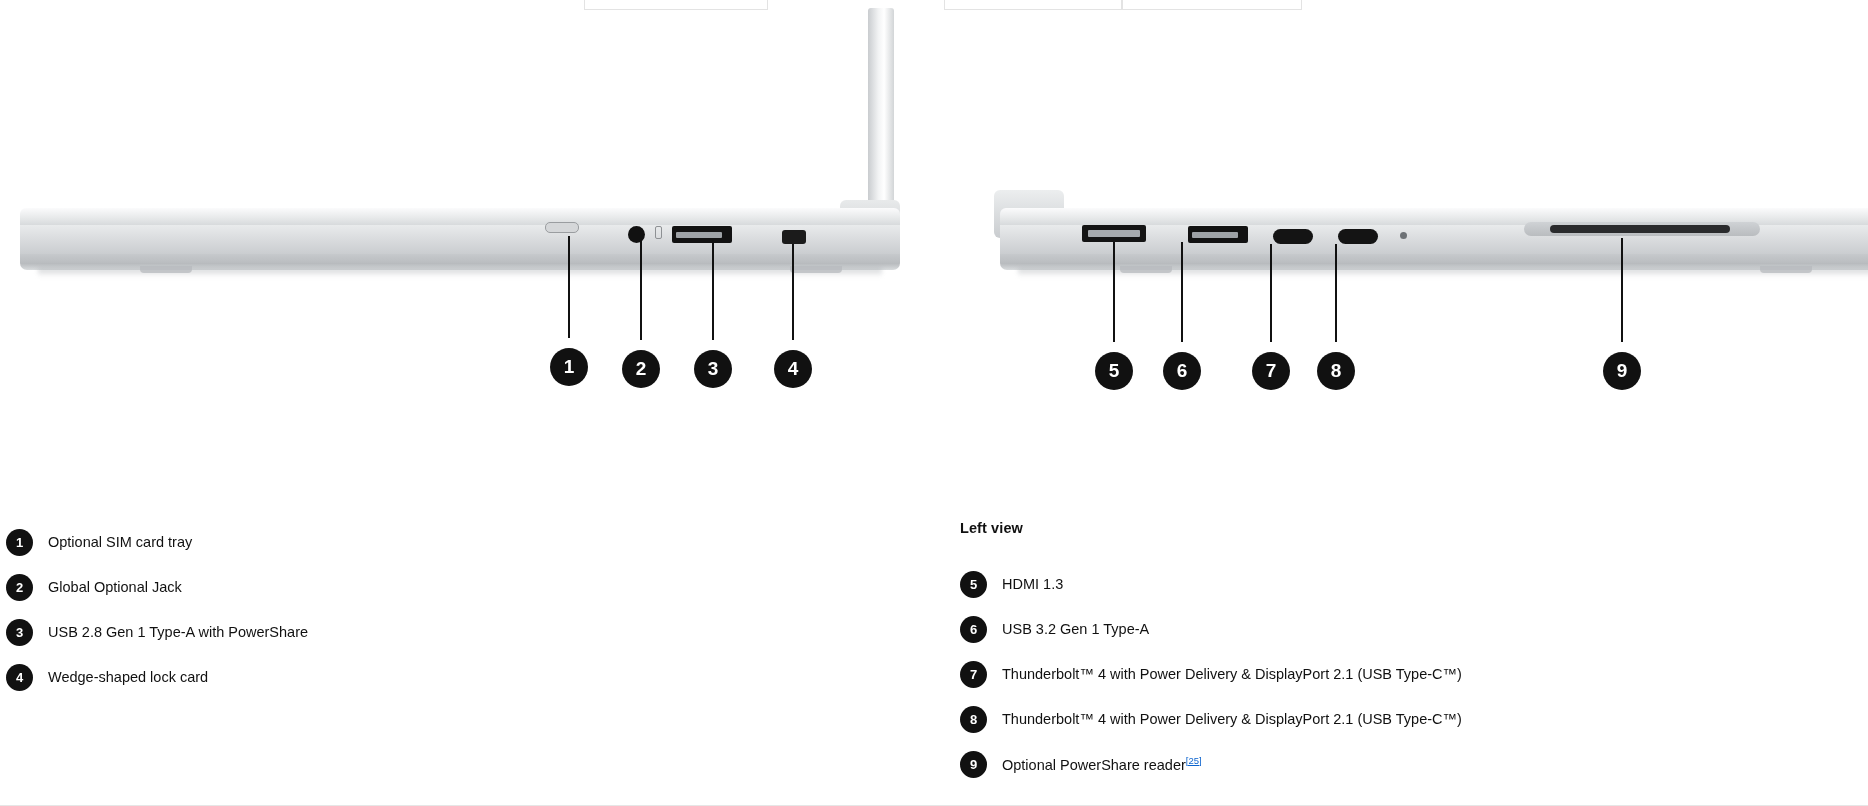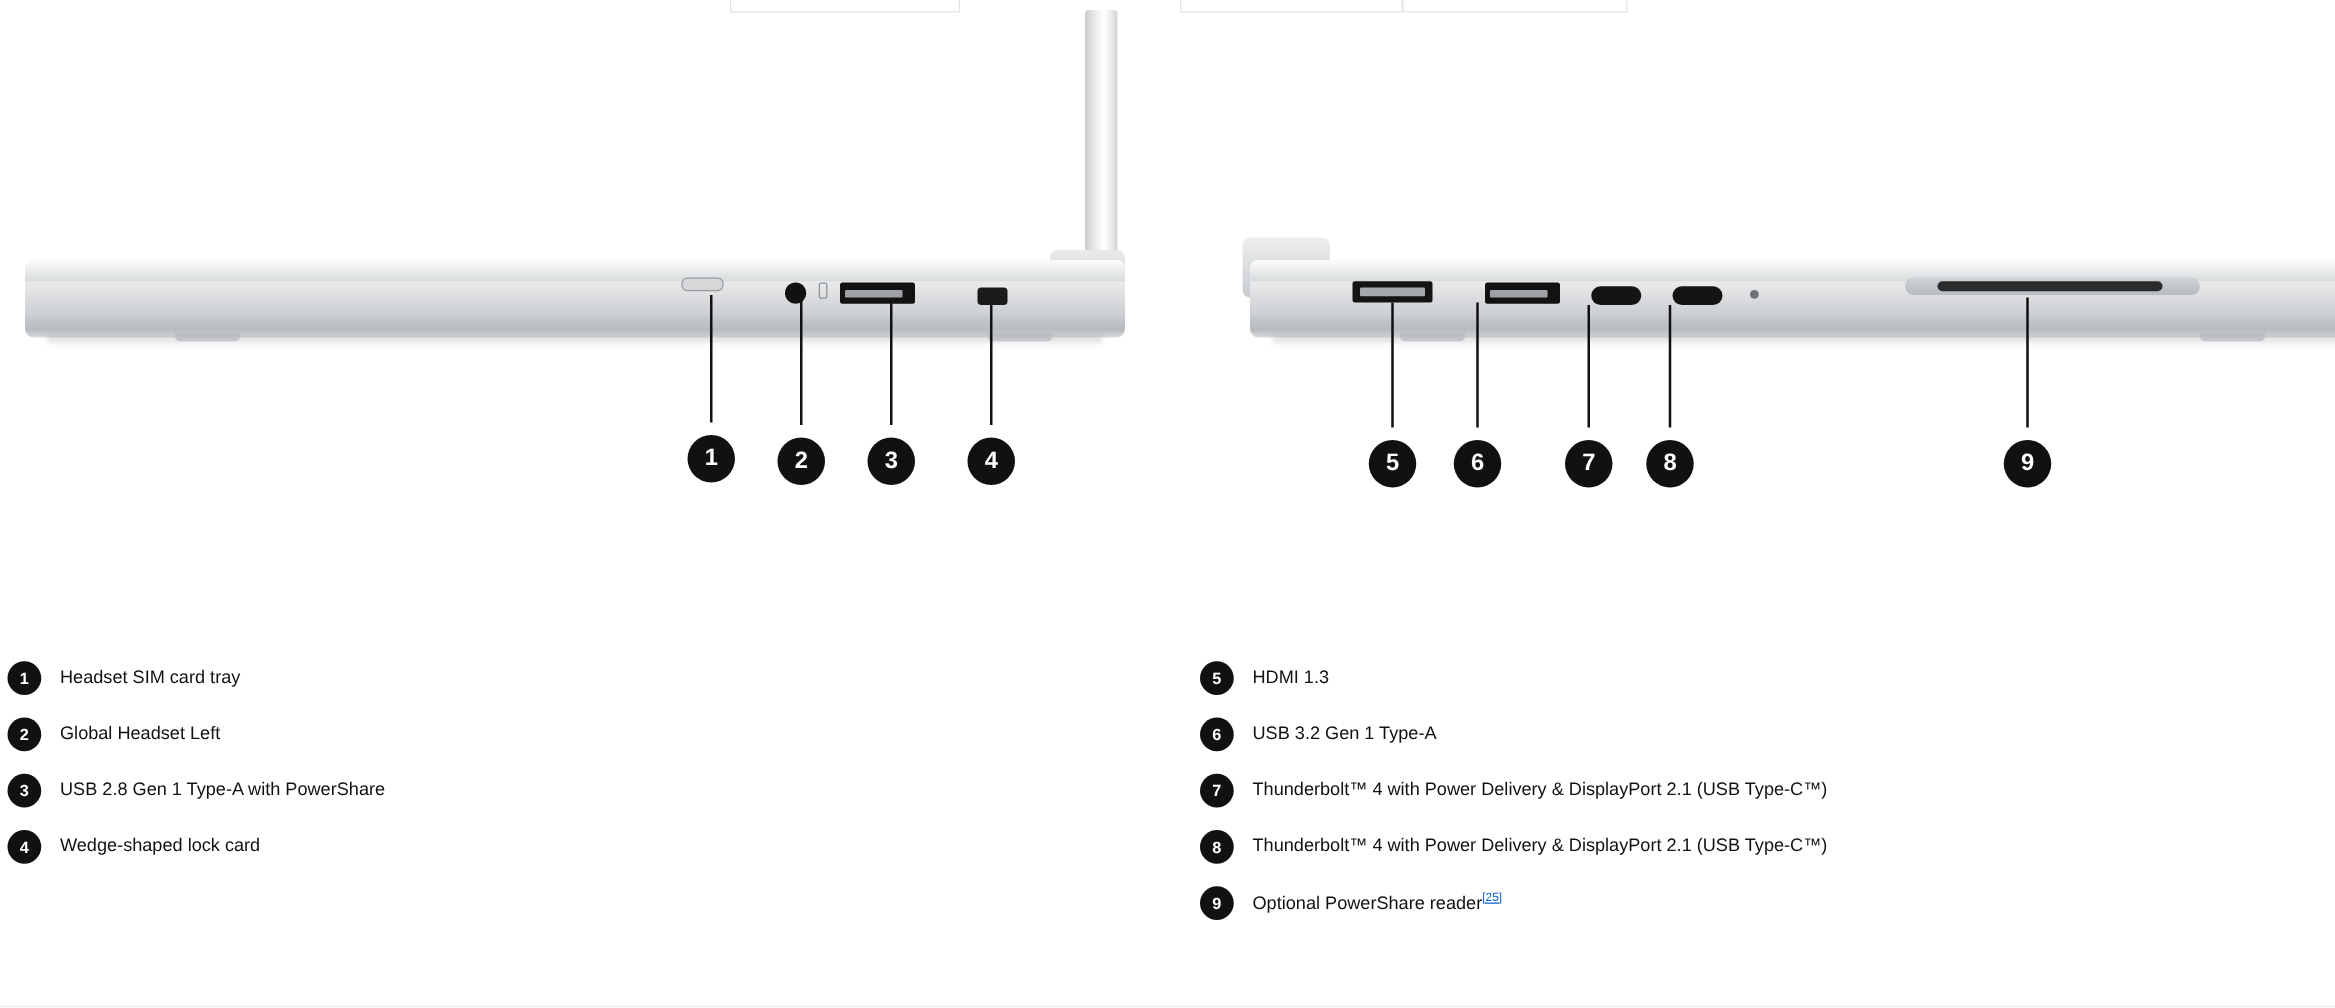--- a/index.html
+++ b/index.html
@@ -196,37 +196,38 @@
       <div class="cbubble" style="left:643px; top:352px;">9</div>
     </div>
   </div>
 
   <div class="legend">
 
     <div class="col col-left">
 
       <div class="lrow">
         <div class="lnum">1</div>
-        <div class="ltext">Headset SIM card tray</div>
+        <div class="ltext">Optional SIM card tray</div>
       </div>
       <div class="lrow">
         <div class="lnum">2</div>
-        <div class="ltext">Global Headset Left</div>
+        <div class="ltext">Global Optional Jack</div>
       </div>
       <div class="lrow">
         <div class="lnum">3</div>
         <div class="ltext">USB 2.8 Gen 1 Type-A with PowerShare</div>
       </div>
       <div class="lrow">
         <div class="lnum">4</div>
         <div class="ltext">Wedge-shaped lock card</div>
       </div>
     </div>
 
     <div class="col col-right">
+      <div class="col-title">Left view</div>
 
       <div class="lrow">
         <div class="lnum">5</div>
         <div class="ltext">HDMI 1.3</div>
       </div>
       <div class="lrow">
         <div class="lnum">6</div>
         <div class="ltext">USB 3.2 Gen 1 Type-A</div>
       </div>
       <div class="lrow">

